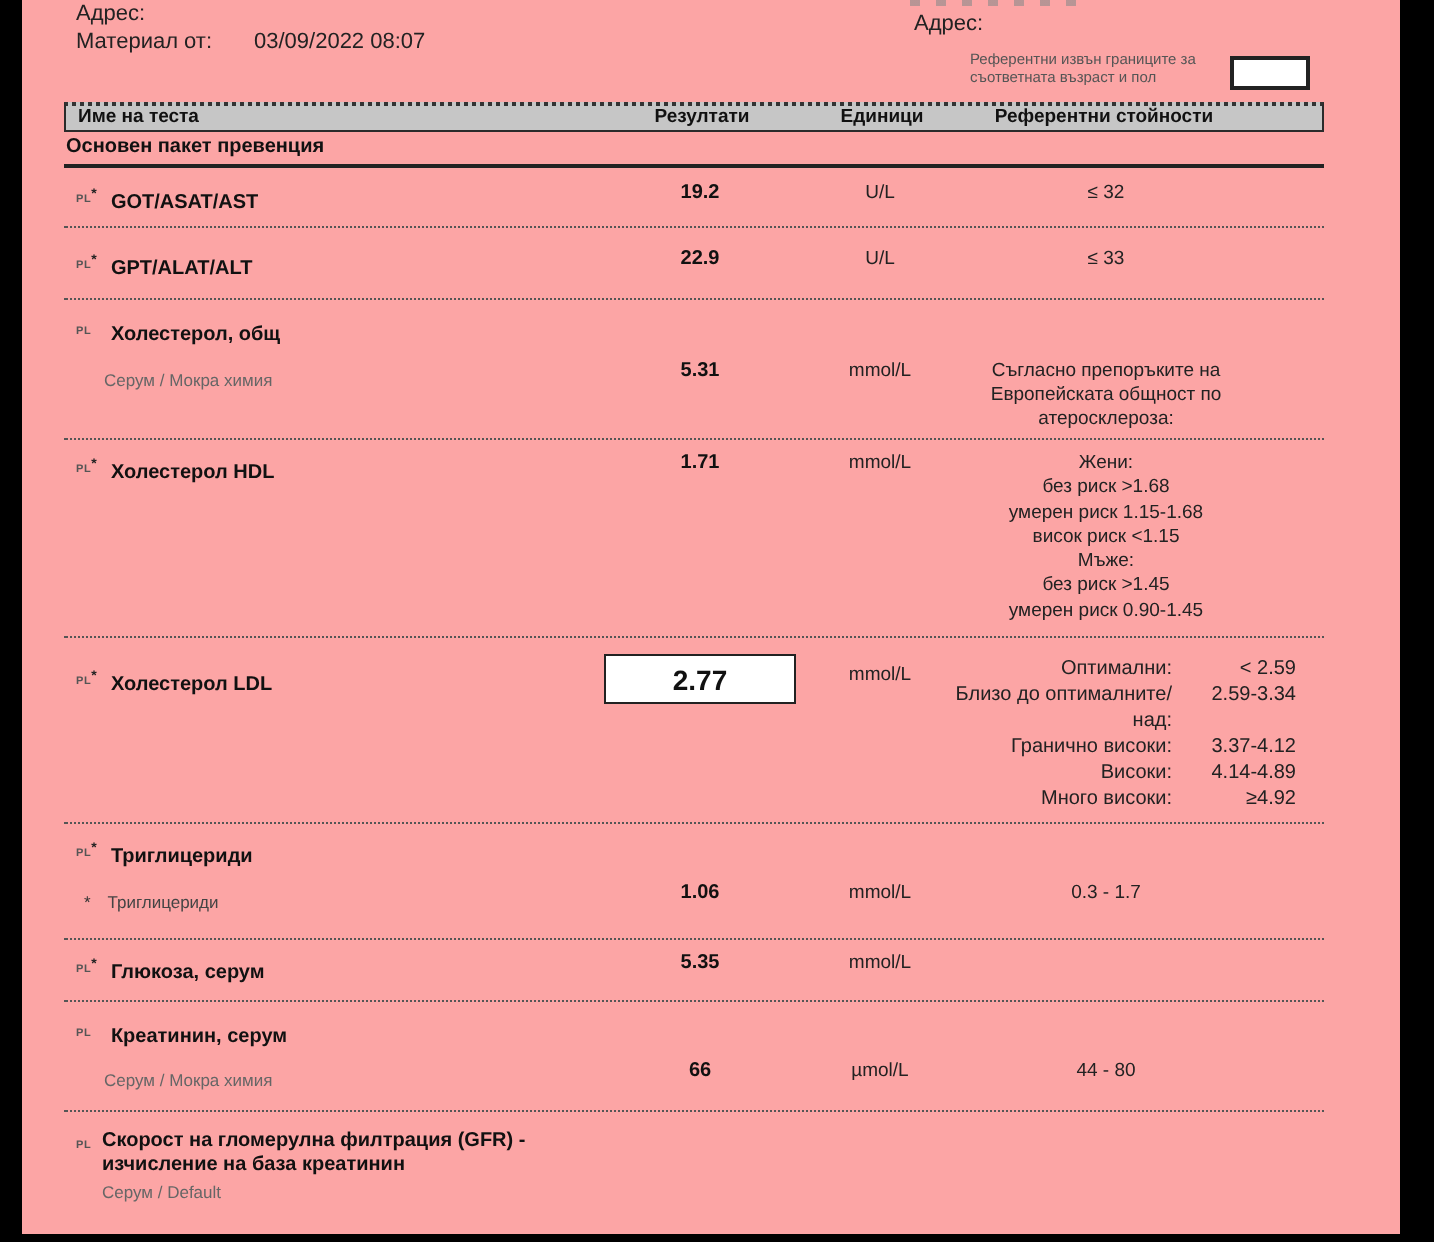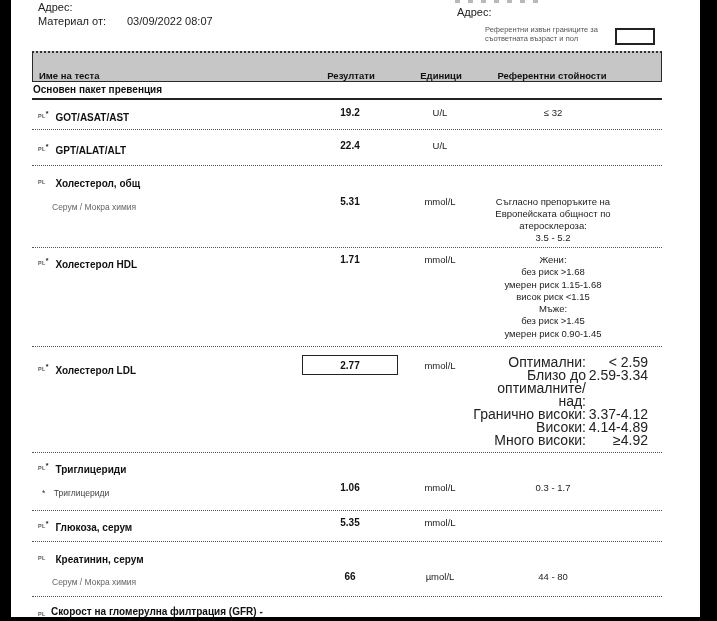--- a/index.html
+++ b/index.html
@@ -4,21 +4,21 @@
 <style>
   html,body { margin:0; padding:0; }
   body {
     width:717px; height:621px; position:relative; overflow:hidden;
     background:#000;
     font-family:"Liberation Sans", sans-serif;
     color:#111;
   }
   .page {
     position:absolute; left:11px; top:0; width:689px; height:617px;
-    background:#ffffff;
+    background:#fca5a5;
   }
   
   .hdr-label { position:absolute; font-size:11px; color:#222; }
   .addr-left   { left:27px;  top:1px;  }
   .mat-label   { left:27px;  top:15px; }
   .mat-value   { left:116px; top:15px; }
   .addr-right  { left:446px; top:6px;  }
   .clip-frag {
     position:absolute; left:444px; top:0; width:86px; height:3px;
     background:repeating-linear-gradient(90deg,#8a8a8a 0 5px,transparent 5px 13px);
@@ -27,25 +27,25 @@
   .note { position:absolute; left:474px; top:26px; width:132px;
           font-size:7.5px; line-height:8.8px; color:#555; }
   .flag-box { position:absolute; left:604px; top:28px; width:36px; height:13px;
               border:2px solid #222; background:#fff; }
 
   
   .tbl { position:absolute; left:21px; top:51px; width:630px; }
   .tbl * { box-sizing:border-box; }
 
   .col-header {
-    display:flex; align-items:flex-end;
+    display:flex; align-items:flex-start;
     background:#c6c6c6;
     border:1.5px solid #2b2b2b;
     border-top:2px dotted #333;
-    height:31px;
+    height:15px;
     font-size:9.5px; font-weight:bold; color:#111;
   }
   .c-name   { flex:0 0 258px; padding-left:6px; }
   .c-result { flex:0 0 120px; text-align:center; }
   .c-units  { flex:0 0 60px;  text-align:center; }
   .c-ref    { flex:1; text-align:center; padding-right:28px; }
 
   .section-title {
     font-size:10px; font-weight:bold; padding:2px 0 3px 1px;
     border-bottom:2.5px solid #222;
@@ -64,28 +64,28 @@
         display:inline-block; width:13px; vertical-align:3px; }
   .pl .pl-flag { font-size:7px; color:#222; vertical-align:2px; }
   .test-name { font-size:10px; font-weight:bold; }
   .sub-text  { font-size:8.5px; color:#666; }
   .sub-flag  { font-size:8.5px; color:#333; margin-right:4px; }
   .sub-dark  { font-size:8.5px; color:#444; }
 
   .ref-lines div { line-height:12px; }
   .ref-lines-tall div { line-height:12.3px; }
 
-  .ref-pairs { padding-right:0 !important; text-align:right; font-size:14px; }
+  .ref-pairs { padding-right:0 !important; text-align:right; font-size:10px; }
   .ref-pair  { display:flex; line-height:13px; }
   .ref-pair .lbl { flex:1; text-align:right; }
   .ref-pair .val { flex:0 0 76px; text-align:right; padding-right:14px; }
 
   .result-box {
     margin:0 auto; width:96px; border:1.5px solid #222;
-    padding:4px 0 3px 0; font-weight:bold; font-size:10px; background:#fff;
+    padding:4px 0 3px 0; font-weight:bold; font-size:14px; background:#fff;
   }
 
   
   .row-1 { padding:7px 0 4px 0; }
   .row-2 { padding:10px 0 7px 0; }
   .row-3 { padding:7px 0 3px 0; }
   .row-3 .values-line { margin-top:5px; }
   .row-4 { padding:6px 0 6px 0; }
   .row-5 { padding:5px 0 5px 0; }
   .row-6 { padding:6px 0 10px 0; }
@@ -136,41 +136,41 @@
         <div class="ref-cell">≤ 32</div>
       </div>
     </div>
 
     <div class="row row-2">
       <div class="line">
         <div class="name-cell">
           <span class="pl"><span>PL</span><span class="pl-flag">*</span></span>
           <span class="test-name">GPT/ALAT/ALT</span>
         </div>
-        <div class="result-cell">22.4</div>
+        <div class="result-cell">22.9</div>
         <div class="units-cell">U/L</div>
+        <div class="ref-cell">≤ 33</div>
       </div>
     </div>
 
     <div class="row row-3">
       <div class="line">
         <div class="name-cell">
           <span class="pl"><span>PL</span><span class="pl-flag"></span></span>
           <span class="test-name">Холестерол, общ</span>
         </div>
       </div>
       <div class="line values-line">
         <div class="name-cell"><span class="sub-text" style="margin-left:14px;">Серум / Мокра химия</span></div>
         <div class="result-cell">5.31</div>
         <div class="units-cell">mmol/L</div>
         <div class="ref-cell ref-lines">
           <div>Съгласно препоръките на</div>
           <div>Европейската общност по</div>
           <div>атеросклероза:</div>
-          <div>3.5 -  5.2</div>
         </div>
       </div>
     </div>
 
     <div class="row row-4">
       <div class="line">
         <div class="name-cell">
           <span class="pl"><span>PL</span><span class="pl-flag">*</span></span>
           <span class="test-name">Холестерол HDL</span>
         </div>

